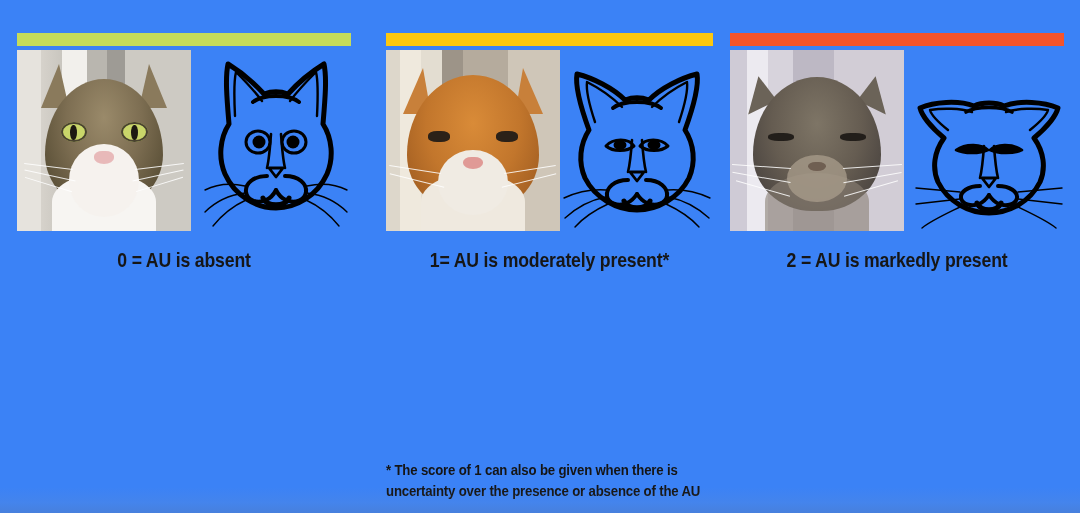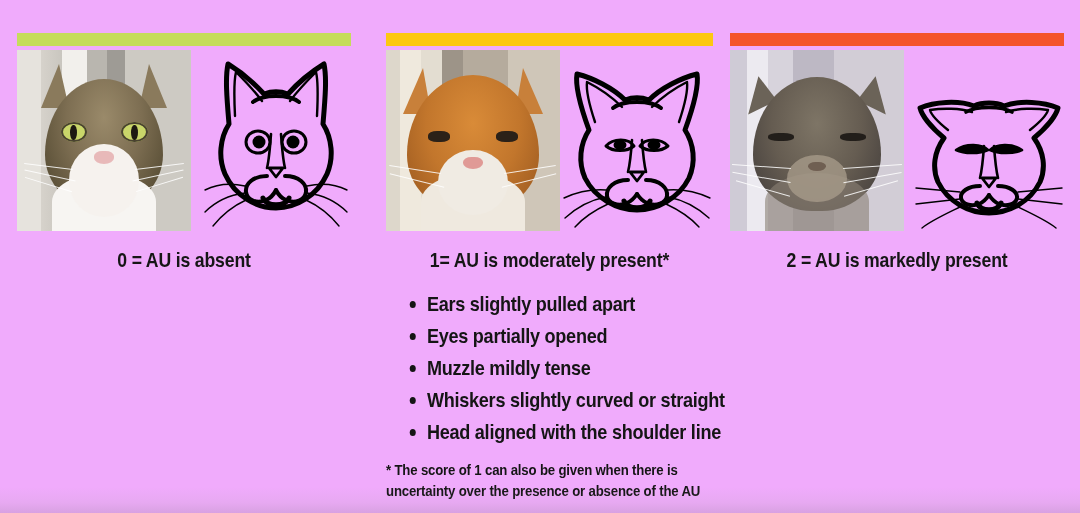--- a/index.html
+++ b/index.html
@@ -3,21 +3,21 @@
 <meta charset="utf-8">
 <style>
   html,body{margin:0;padding:0;}
   body{
     width:1080px;height:513px;
     background:#ffffff;
     font-family:"Liberation Sans", sans-serif;
     overflow:hidden;
     position:relative;
   }
-  .slide{position:relative;width:1080px;height:513px;background:#f0abfc;}
+  .slide{position:relative;width:1080px;height:513px;background:#3b82f6;}
   .bottom-shadow{
     position:absolute;left:0;right:0;bottom:0;height:26px;
     background:linear-gradient(to bottom, rgba(255,255,255,0) 0%, rgba(150,150,150,0.10) 60%, rgba(120,120,120,0.20) 100%);
     pointer-events:none;
   }
   .col{position:absolute;top:0;height:513px;}
   .col-0{left:17px;width:334px;}
   .col-1{left:386px;width:327px;}
   .col-2{left:730px;width:334px;}
 
@@ -240,27 +240,20 @@
             <path d="M107 140 C122 139 136 142 149 148" stroke-width="1.4"></path>
             <path d="M107 147 C123 150 137 158 148 168" stroke-width="1.4"></path>
             <path d="M105 154 C118 160 130 168 138 177" stroke-width="1.4"></path>
           </g>
         </svg>
       </div>
     </div>
 
     <div class="heading">1= AU is moderately present*</div>
 
-    <ul class="bullets">
-      <li>Ears slightly pulled apart</li>
-      <li>Eyes partially opened</li>
-      <li>Muzzle mildly tense</li>
-      <li>Whiskers slightly curved or straight</li>
-      <li>Head aligned with the shoulder line</li>
-    </ul>
 
     <div class="footnote">* The score of 1 can also be given when there is uncertainty over the presence or absence of the AU</div>
   </div>
 
   <div class="col col-2">
     <div class="bar" style="background:#f4542b"></div>
 
     <div class="media">
       <div class="photo p3">
         <div class="ph-bg"></div>

